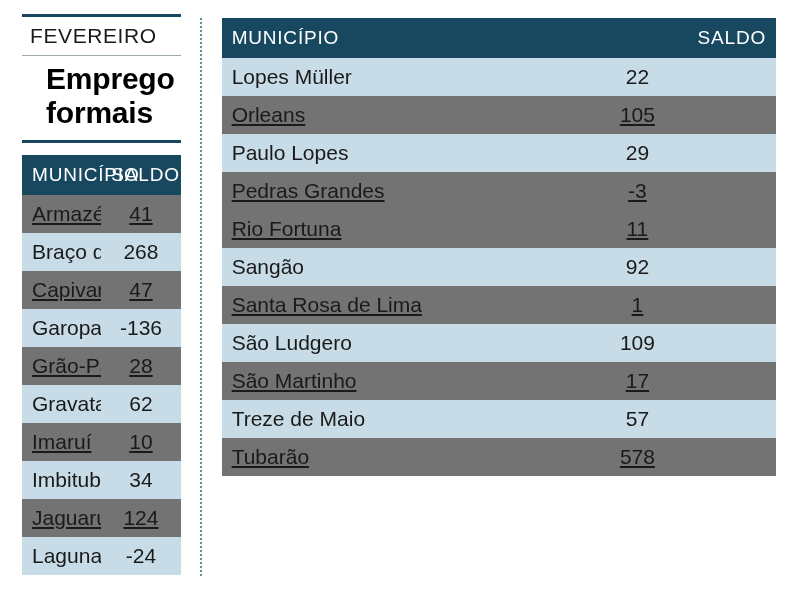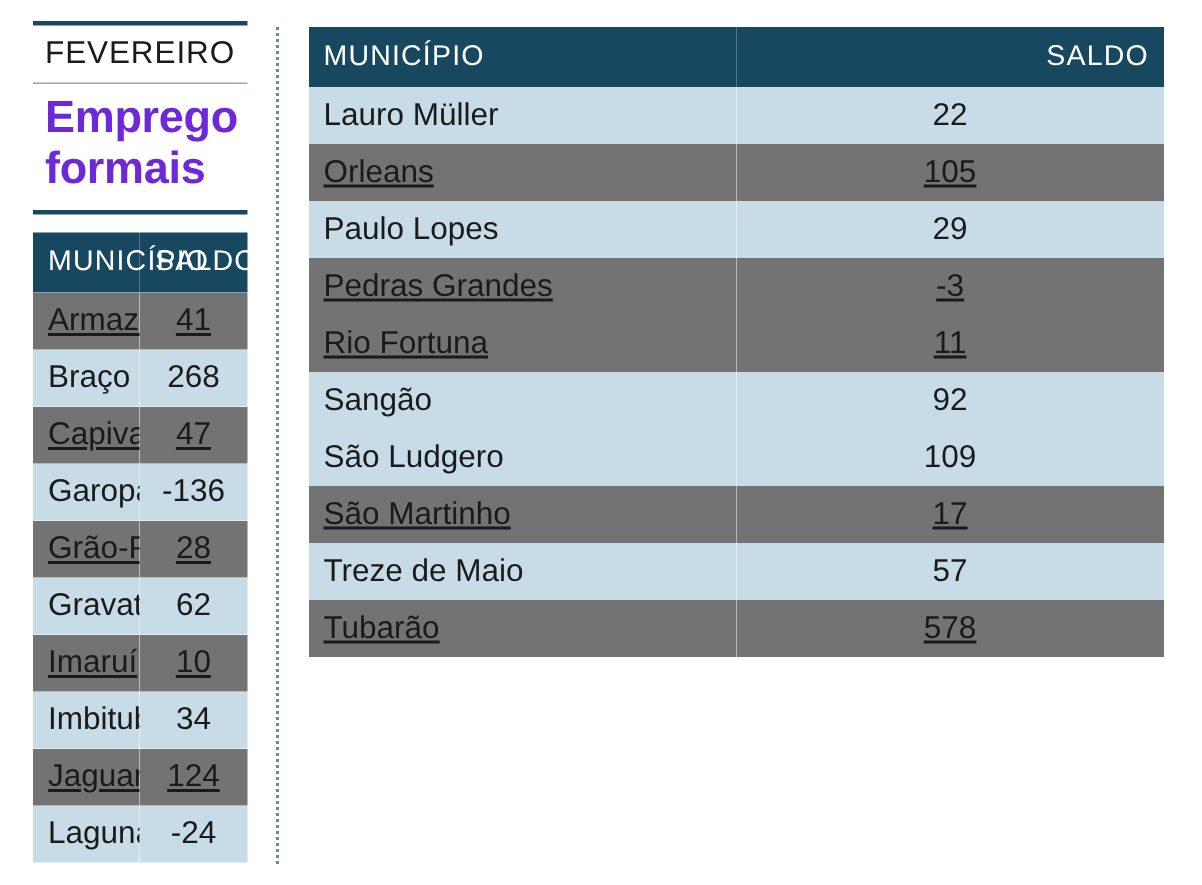--- a/index.html
+++ b/index.html
@@ -40,22 +40,23 @@
     color: #1a1a1a;
     font-weight: 400;
   }
   .headline-wrap {
     border-bottom: 3px solid #17485f;
     padding: 6px 6px 10px 8px;
   }
   .headline {
     font-size: 30px;
     font-weight: bold;
-    color: #6d28d9;
+    color: #000000;
     letter-spacing: -0.2px;
+    margin-left: 16px;
   }
   
   .table {
     width: 100%;
     border-collapse: collapse;
     table-layout: fixed;
   }
   .table th {
     background: #17485f;
     color: #ffffff;
@@ -184,21 +185,21 @@
   <div class="col-right">
     <table class="table">
       <thead>
         <tr>
           <th>MUNICÍPIO</th>
           <th class="num">SALDO</th>
         </tr>
       </thead>
       <tbody>
         <tr class="alt">
-          <td>Lauro Müller</td>
+          <td>Lopes Müller</td>
           <td class="num">22</td>
         </tr>
         <tr class="plain">
           <td>Orleans</td>
           <td class="num">105</td>
         </tr>
         <tr class="alt">
           <td>Paulo Lopes</td>
           <td class="num">29</td>
         </tr>
@@ -206,20 +207,24 @@
           <td>Pedras Grandes</td>
           <td class="num">-3</td>
         </tr>
         <tr class="plain">
           <td>Rio Fortuna</td>
           <td class="num">11</td>
         </tr>
         <tr class="alt">
           <td>Sangão</td>
           <td class="num">92</td>
+        </tr>
+        <tr class="plain">
+          <td>Santa Rosa de Lima</td>
+          <td class="num">1</td>
         </tr>
         <tr class="alt">
           <td>São Ludgero</td>
           <td class="num">109</td>
         </tr>
         <tr class="plain">
           <td>São Martinho</td>
           <td class="num">17</td>
         </tr>
         <tr class="alt">

